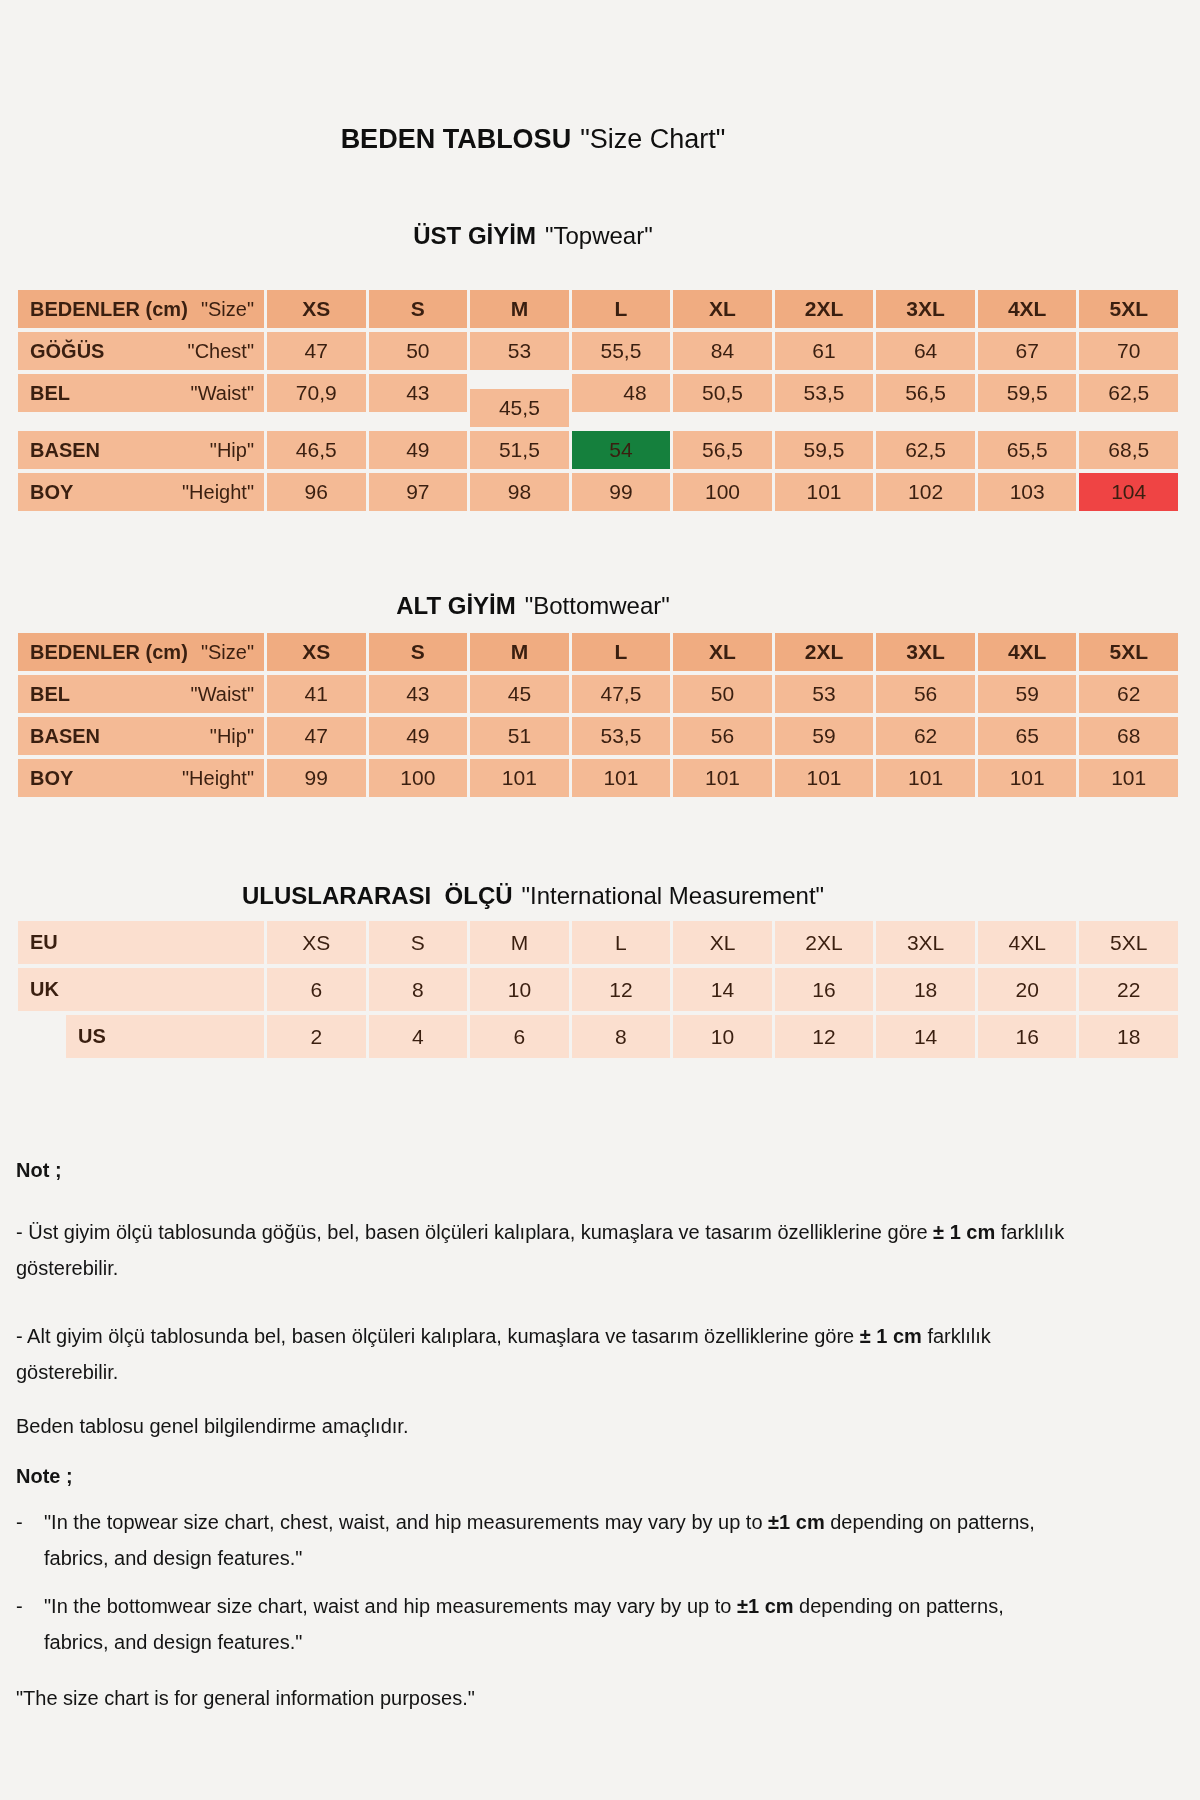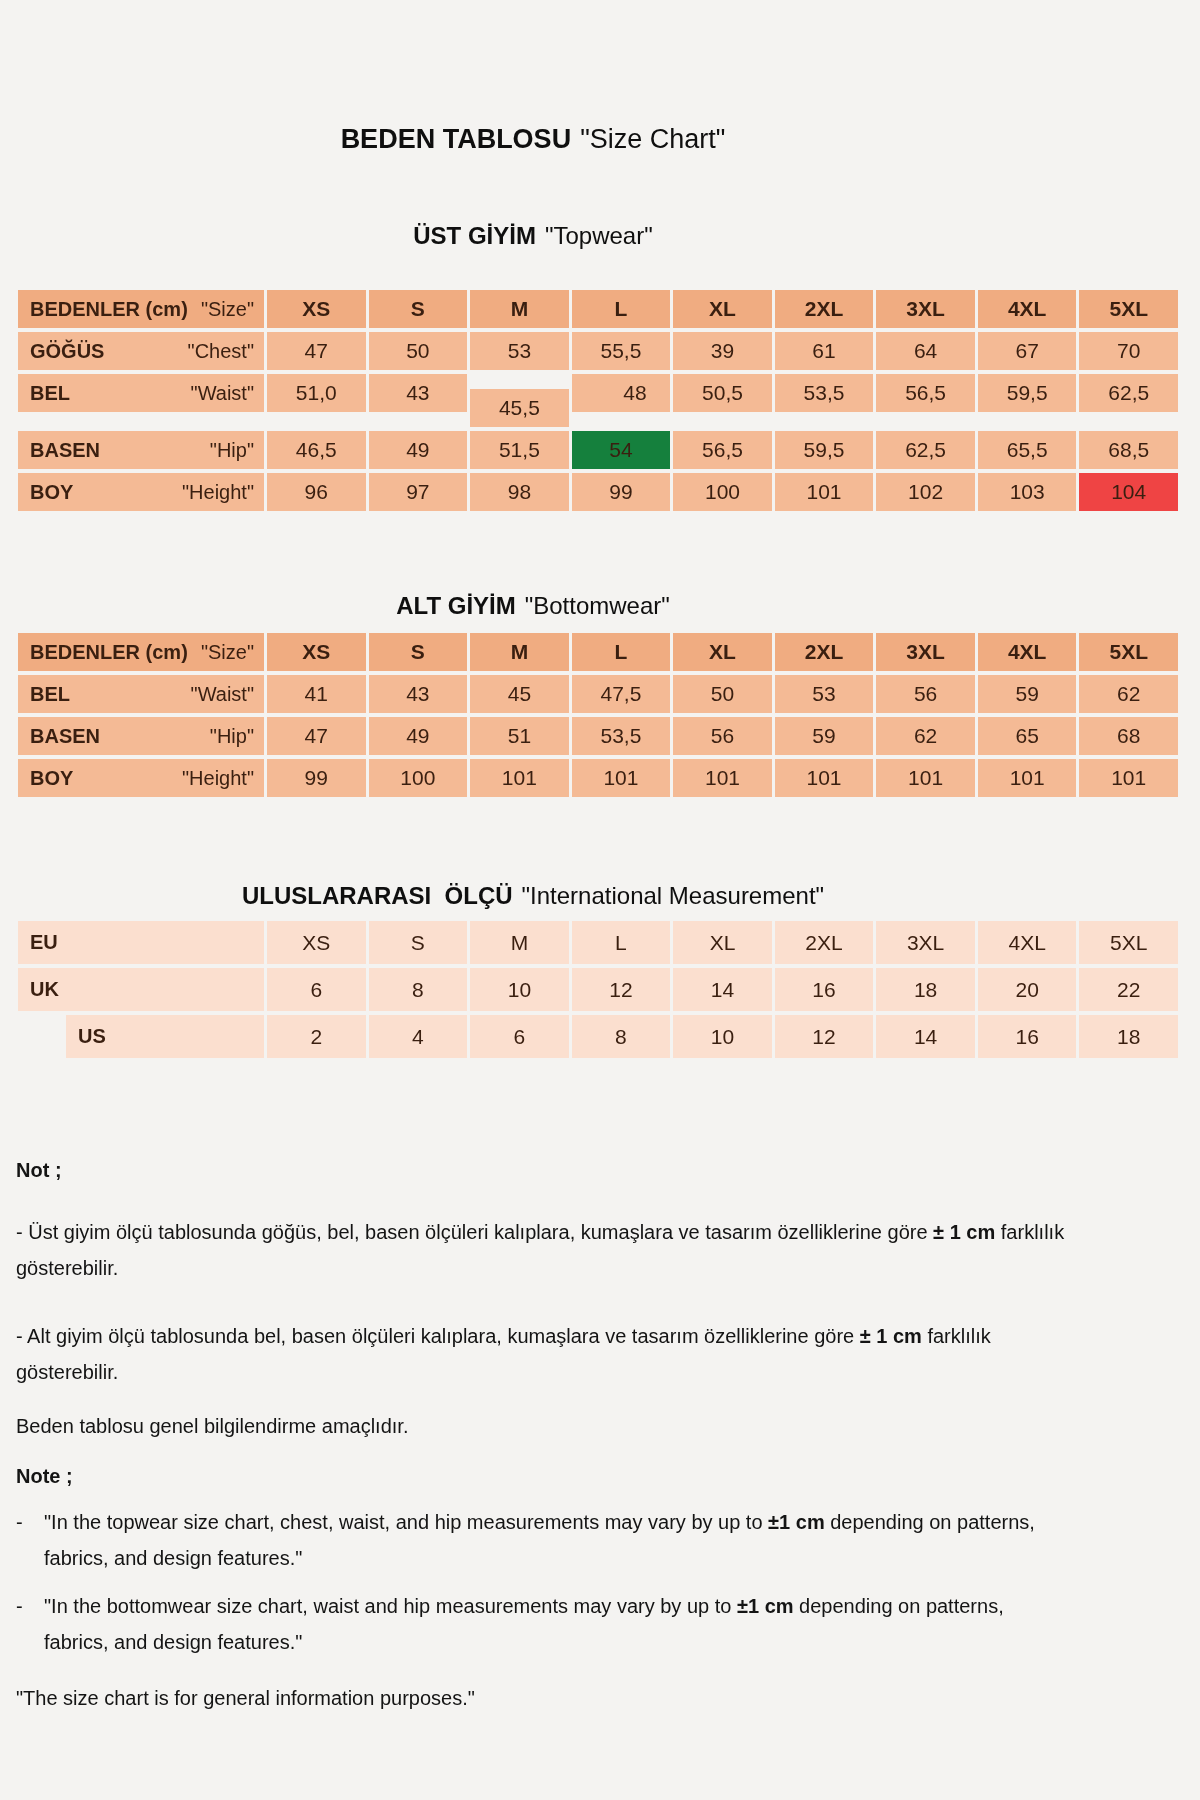--- a/index.html
+++ b/index.html
@@ -63,30 +63,30 @@
       <div class="cell hdr" style="background: rgb(240, 172, 129); color: rgb(58, 31, 16);">4XL</div>
       <div class="cell hdr" style="background: rgb(240, 172, 129); color: rgb(58, 31, 16);">5XL</div>
       <div class="cell label-cell row" style="background: rgb(244, 186, 149); color: rgb(58, 31, 16);">
         <span class="lbl">GÖĞÜS</span>
         <span class="quote">"Chest"</span>
       </div>
       <div class="cell val row" style="background: rgb(244, 186, 149); color: rgb(58, 31, 16);">47</div>
       <div class="cell val row" style="background: rgb(244, 186, 149); color: rgb(58, 31, 16);">50</div>
       <div class="cell val row" style="background: rgb(244, 186, 149); color: rgb(58, 31, 16);">53</div>
       <div class="cell val row" style="background: rgb(244, 186, 149); color: rgb(58, 31, 16);">55,5</div>
-      <div class="cell val row" style="background: rgb(244, 186, 149); color: rgb(58, 31, 16);">39</div>
+      <div class="cell val row" style="background: rgb(244, 186, 149); color: rgb(58, 31, 16);">84</div>
       <div class="cell val row" style="background: rgb(244, 186, 149); color: rgb(58, 31, 16);">61</div>
       <div class="cell val row" style="background: rgb(244, 186, 149); color: rgb(58, 31, 16);">64</div>
       <div class="cell val row" style="background: rgb(244, 186, 149); color: rgb(58, 31, 16);">67</div>
       <div class="cell val row" style="background: rgb(244, 186, 149); color: rgb(58, 31, 16);">70</div>
       <div class="cell label-cell row" style="background: rgb(244, 186, 149); color: rgb(58, 31, 16);">
         <span class="lbl">BEL</span>
         <span class="quote">"Waist"</span>
       </div>
-      <div class="cell val row" style="background: rgb(244, 186, 149); color: rgb(58, 31, 16);">51,0</div>
+      <div class="cell val row" style="background: rgb(244, 186, 149); color: rgb(58, 31, 16);">70,9</div>
       <div class="cell val row" style="background: rgb(244, 186, 149); color: rgb(58, 31, 16);">43</div>
       <div class="cell val row" style="background: rgb(244, 186, 149); color: rgb(58, 31, 16); margin-top: 15px;">45,5</div>
       <div class="cell val row" style="background: rgb(244, 186, 149); color: rgb(58, 31, 16); padding-left: 28px;">48</div>
       <div class="cell val row" style="background: rgb(244, 186, 149); color: rgb(58, 31, 16);">50,5</div>
       <div class="cell val row" style="background: rgb(244, 186, 149); color: rgb(58, 31, 16);">53,5</div>
       <div class="cell val row" style="background: rgb(244, 186, 149); color: rgb(58, 31, 16);">56,5</div>
       <div class="cell val row" style="background: rgb(244, 186, 149); color: rgb(58, 31, 16);">59,5</div>
       <div class="cell val row" style="background: rgb(244, 186, 149); color: rgb(58, 31, 16);">62,5</div>
       <div class="cell label-cell row" style="background: rgb(244, 186, 149); color: rgb(58, 31, 16);">
         <span class="lbl">BASEN</span>

